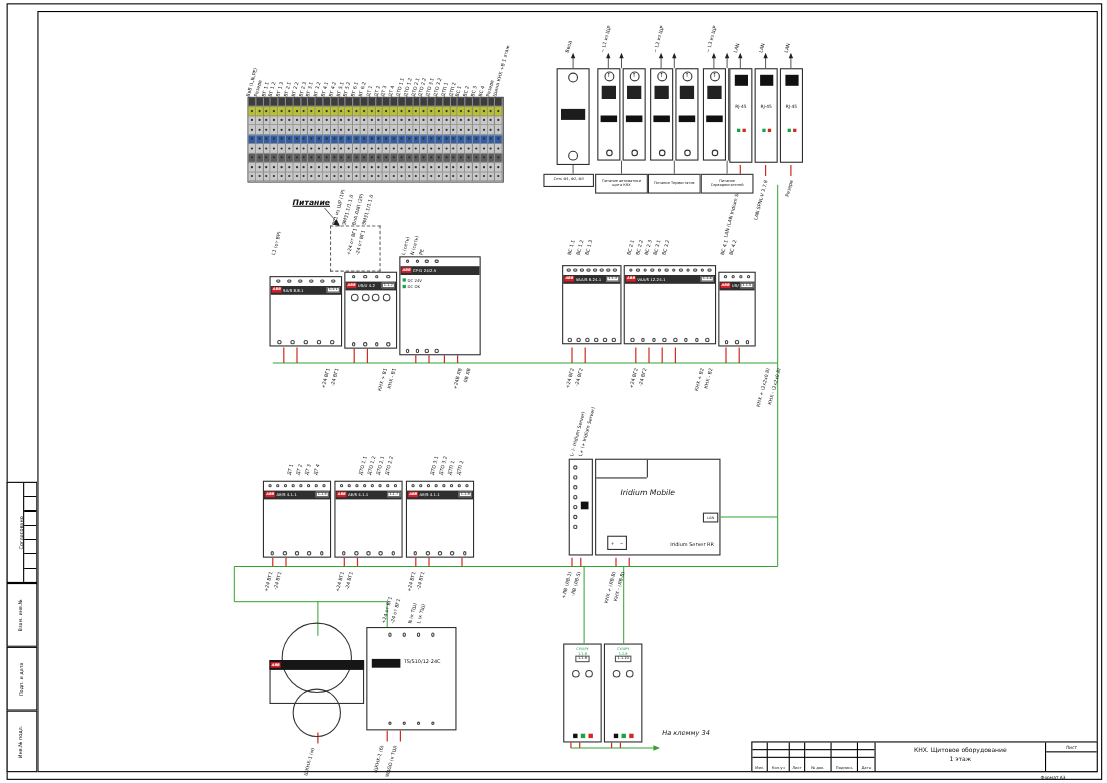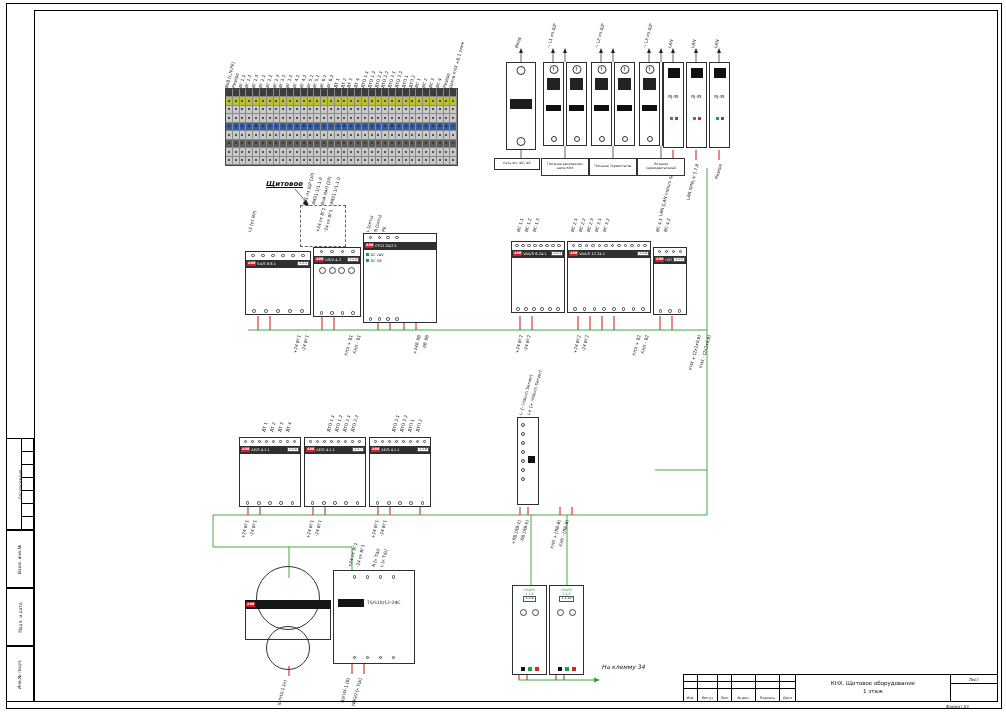--- a/index.html
+++ b/index.html
@@ -1435,21 +1435,21 @@
   </div>
   <div class="rj" style="left:709px">
     <div class="rj-jack"></div>
     <div class="rj-label">RJ-45</div>
     <div class="rj-leds">
         <span class="rj-led g"></span>
         <span class="rj-led r"></span>
       </div>
   </div>
 
-  <div class="clarify">Щитовое</div>
+  <div class="clarify">Питание</div>
   <div class="dashed"></div>
 
   <div class="cpd">
     <div class="terms top half">
         <span class="term-circle"></span>
         <span class="term-circle"></span>
         <span class="term-circle"></span>
         <span class="term-circle"></span>
       </div>
     <div class="band">
@@ -1479,20 +1479,31 @@
     <div class="irid-col">
         <span></span>
         <span></span>
         <span></span>
         <span></span>
         <span></span>
         <span></span>
         <span></span>
       </div>
     <div class="irid-sq"></div>
+  </div>
+  <div class="irid-box">
+    <div class="irid-step-h"></div>
+    <div class="irid-step-v"></div>
+    <div class="irid-title">Iridium Mobile</div>
+    <div class="irid-sub">Iridium Server RR</div>
+    <div class="irid-power">
+        <span>+</span>
+        <span>−</span>
+      </div>
+    <div class="irid-lan">LAN</div>
   </div>
 
   <div class="ts-dev">
     <div class="ts-c1"></div>
     <div class="ts-c2"></div>
     <div class="ts-body"></div>
     <div class="ts-band">
         <span class="abb-logo">ABB</span>
       </div>
   </div>

